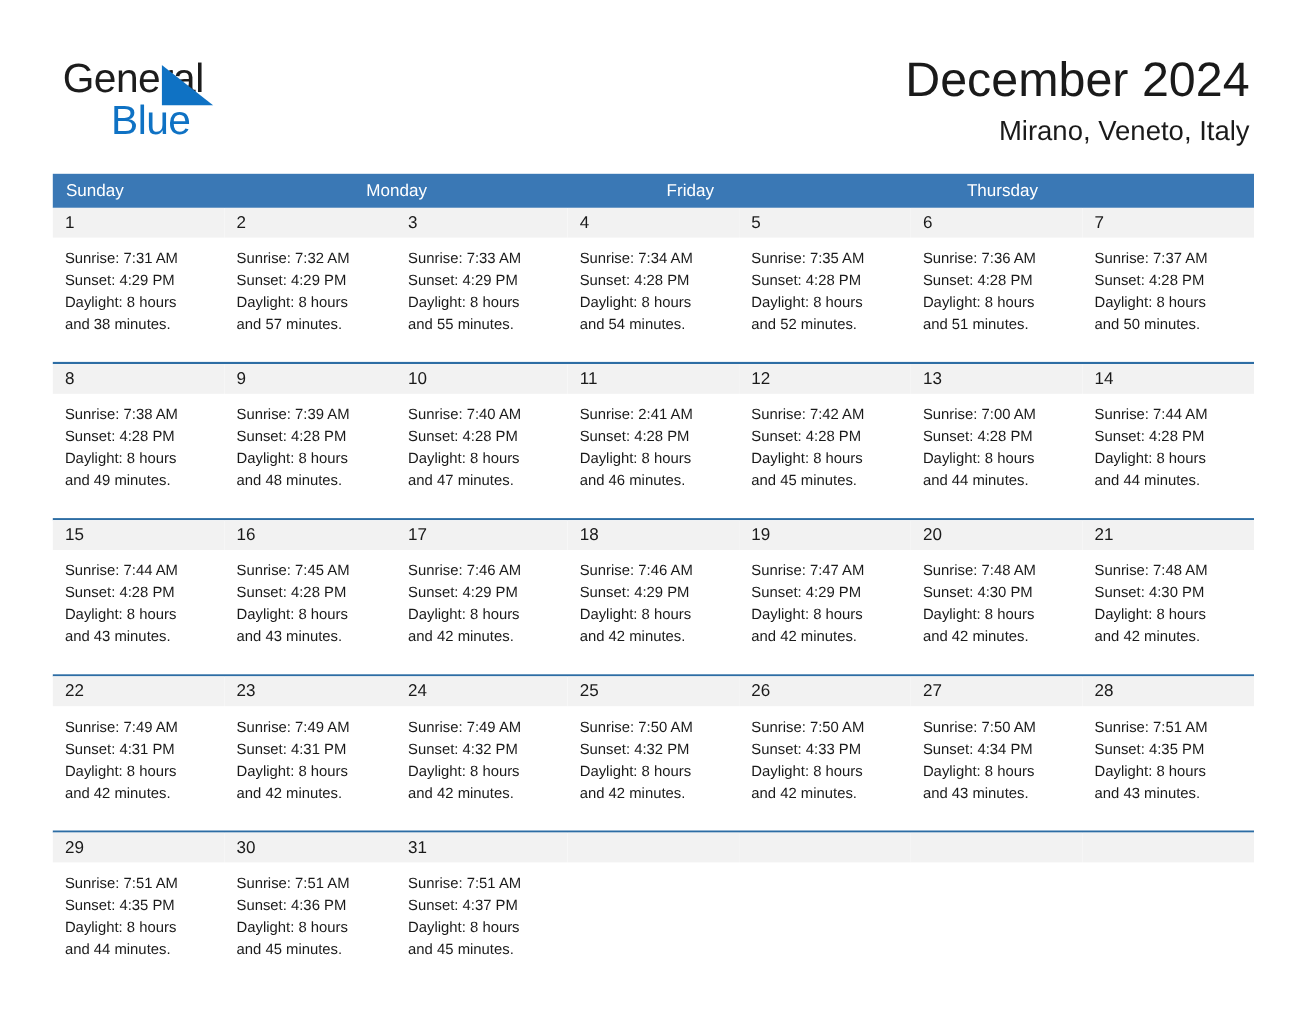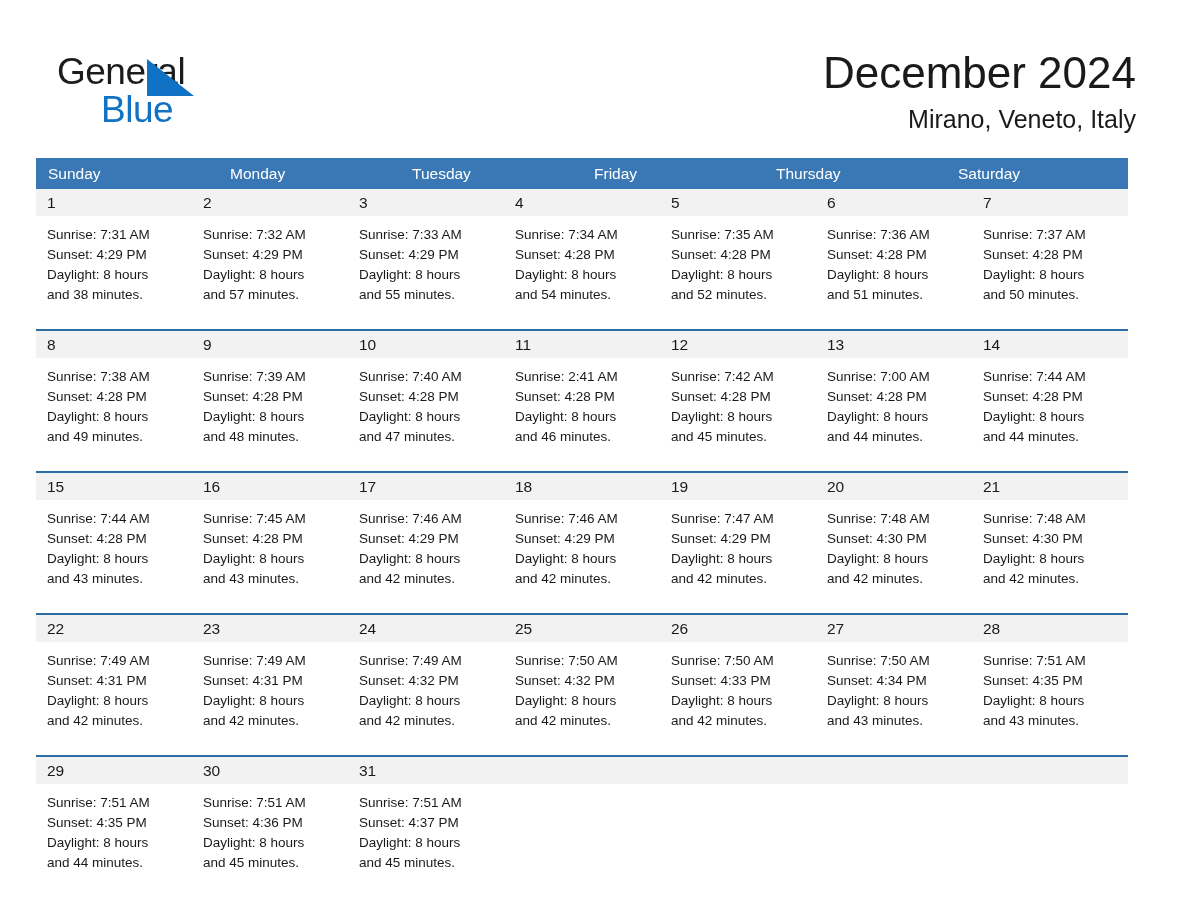--- a/index.html
+++ b/index.html
@@ -83,21 +83,21 @@
     font-size: 25px;
     font-weight: 400;
     color: #1a1a1a;
     line-height: 30px;
     white-space: nowrap;
   }
 
   
   .calendar {
     position: absolute;
-    left: 36px;
+    left: 48px;
     top: 158px;
     width: 1092px;
   }
   .dow-row {
     display: flex;
     width: 1092px;
     height: 31px;
     background: #3a78b5;
   }
   .dow-cell {
@@ -184,24 +184,22 @@
       <div class="month-title">December 2024</div>
       <div class="location">Mirano, Veneto, Italy</div>
     </div>
 
   </div>
 
   <div class="calendar">
     <div class="dow-row" id="dow-row">
         <div class="dow-cell">Sunday</div>
         <div class="dow-cell">Monday</div>
-        <div class="dow-cell">Tuesday</div>
         <div class="dow-cell">Friday</div>
         <div class="dow-cell">Thursday</div>
-        <div class="dow-cell">Saturday</div>
       </div>
     <div id="weeks-container">
         <div class="week-row week-first">
           <div class="day-cell">
             <div class="day-num-band">
               <span class="day-num">1</span>
             </div>
             <div class="day-body">
               <div class="day-line">Sunrise: 7:31 AM</div>
               <div class="day-line">Sunset: 4:29 PM</div>

